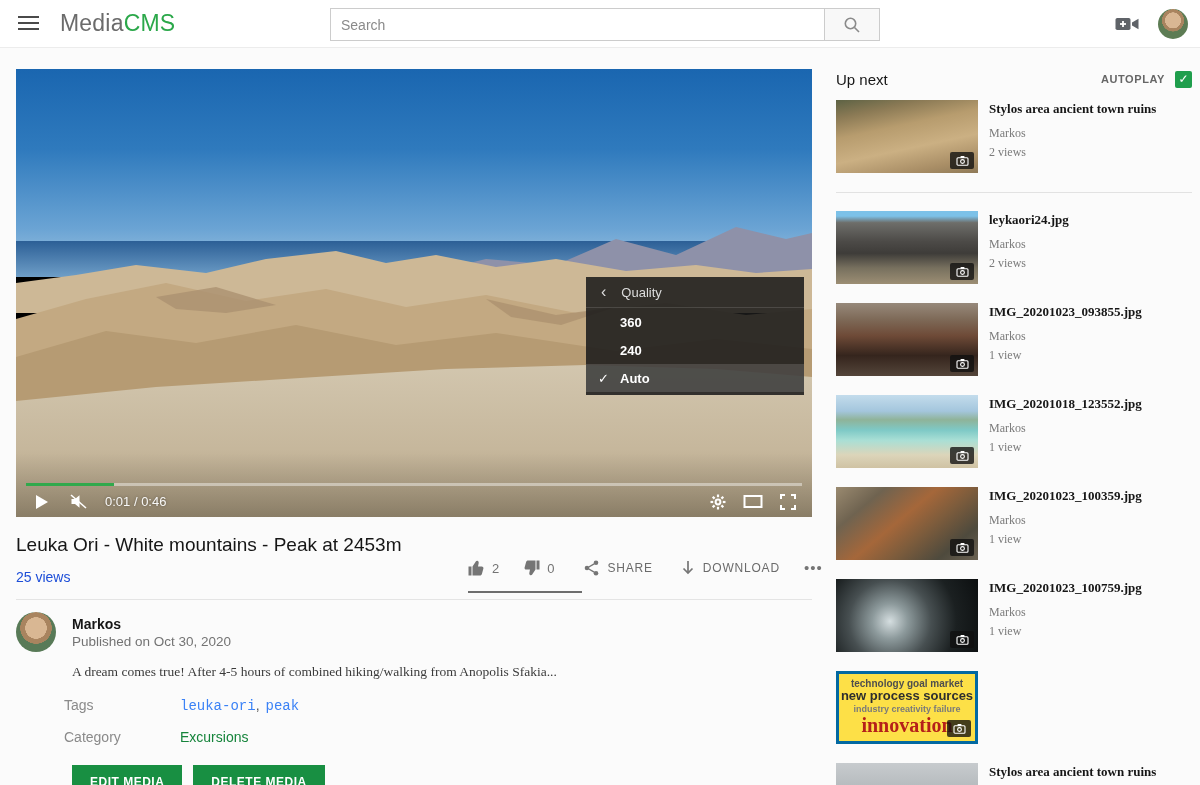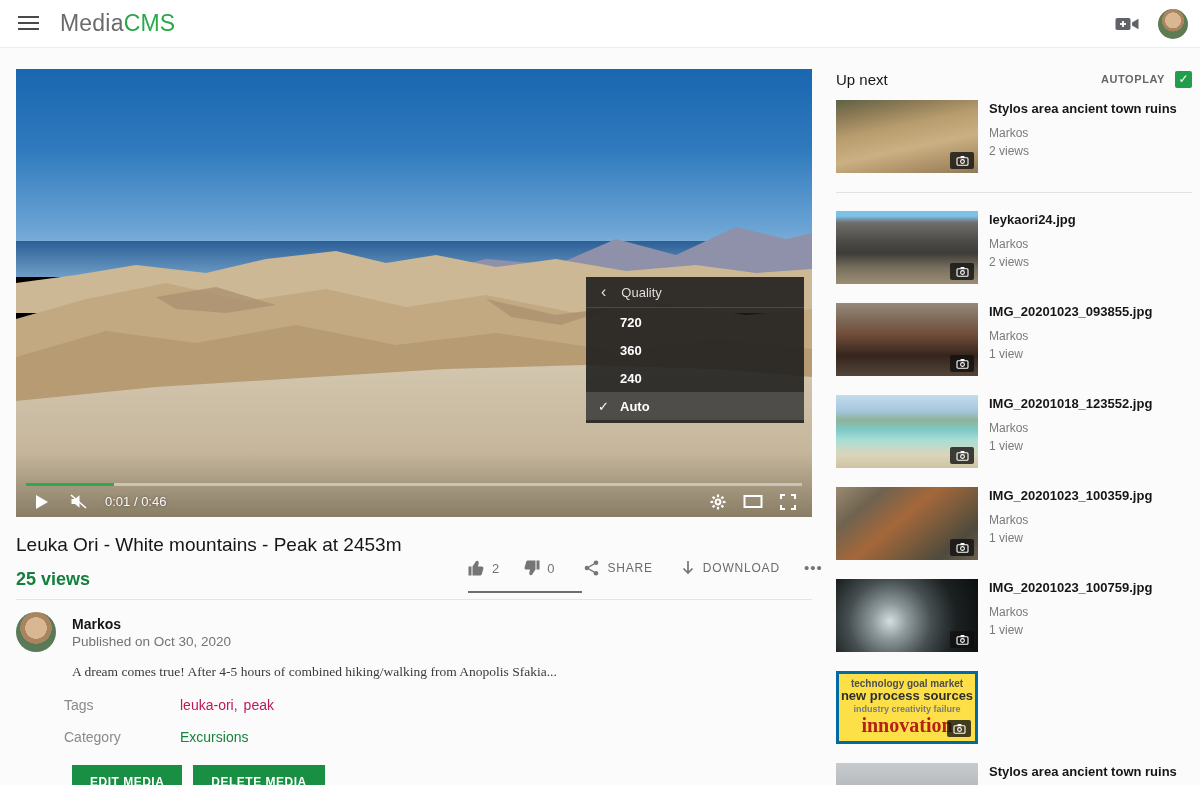--- a/index.html
+++ b/index.html
@@ -40,55 +40,55 @@
   
   .quality-menu { position:absolute; left:570px; top:208px; width:218px; background:rgba(26,26,26,0.87); color:#fff; z-index:5; padding-bottom:3px; }
   .qm-header { height:31px; display:flex; align-items:center; border-bottom:1px solid rgba(255,255,255,0.13); }
   .qm-back { margin-left:15px; font-size:16px; color:#ddd; cursor:pointer; line-height:1; }
   .qm-title { margin-left:15px; font-size:13px; color:#ddd; }
   .qm-item { height:28px; display:flex; align-items:center; padding-left:34px; font-size:13px; font-weight:bold; position:relative; cursor:pointer; }
   .qm-item.selected { background:rgba(255,255,255,0.14); }
   .qm-check { position:absolute; left:12px; font-weight:normal; font-size:13px; }
   
   .video-title { position:absolute; left:16px; top:534px; font-size:19px; color:#161616; }
-  .video-views { position:absolute; left:16px; top:569px; font-size:18px; color:#15803d;font-weight:bold; }
+  .video-views { position:absolute; left:16px; top:569px; font-size:14px; color:#1d4ed8; }
   .actions { position:absolute; left:468px; top:560px; display:flex; align-items:center; color:#6e6e6e; }
   .act { display:flex; align-items:center; cursor:pointer; }
   .act .cnt { font-size:13px; margin-left:7px; color:#737373; }
   .act .lbl { font-size:12px; margin-left:8px; letter-spacing:0.8px; font-weight:500; color:#6b6b6b; }
   .act-like { } .act-dislike { margin-left:24px; }
   .act-share { margin-left:30px; } .act-download { margin-left:28px; }
   .act-more { margin-left:24px; font-size:15px; letter-spacing:1px; color:#757575; cursor:pointer; line-height:0.4; }
   .like-underline { position:absolute; left:468px; top:591px; width:114px; height:2px; background:#6e6e6e; }
   .info-divider { position:absolute; left:16px; top:599px; width:796px; height:1px; background:#e4e4e4; }
   .author-avatar { position:absolute; left:16px; top:612px; width:40px; height:40px; border-radius:50%;
     background: radial-gradient(circle at 50% 40%, #d9b793 0 34%, #a9845f 35% 50%, #587a57 51% 100%); }
   .author-name { position:absolute; left:72px; top:616px; font-size:14px; font-weight:bold; color:#161616; }
   .author-published { position:absolute; left:72px; top:634px; font-size:13.5px; color:#737373; }
   .description { position:absolute; left:72px; top:664px; font-size:13.5px; color:#3a3a3a; width:640px;font-family:Liberation Serif, serif; }
   .meta-label { position:absolute; left:64px; font-size:14px; color:#8a8a8a; }
   .meta-value { position:absolute; left:180px; font-size:14px; }
   .row-tags { top:697px; } .row-cat { top:729px; }
-  .tag-link { color:#be185d; cursor:pointer; text-decoration:none; }
+  .tag-link { color:#3b82f6; cursor:pointer; text-decoration:none;font-family:Liberation Mono, monospace; }
   .tag-sep { color:#555; margin-right:6px; }
   .cat-link { color:#15843b; font-weight:500; cursor:pointer; }
   .media-buttons { position:absolute; left:72px; top:765px; display:flex; gap:11px; }
   .green-btn { background:#188f42; color:#fff; border:none; font-family:inherit; font-size:12px; font-weight:bold; letter-spacing:0.5px; padding:10px 18px; cursor:pointer; }
   
   .sidebar { position:absolute; left:836px; top:64px; width:356px; }
   .upnext-header { display:flex; align-items:center; height:30px; margin-bottom:6px; }
   .upnext-title { font-size:15px; font-weight:500; color:#161616; }
   .autoplay { margin-left:auto; display:flex; align-items:center; }
   .autoplay-label { font-size:11px; font-weight:bold; letter-spacing:0.6px; color:#666; }
   .autoplay-check { margin-left:10px; width:17px; height:17px; background:#1f9e4c; border-radius:2px; color:#fff; font-size:12px; display:flex; align-items:center; justify-content:center; cursor:pointer; }
   .upnext-item { display:flex; margin-bottom:19px; cursor:pointer; }
   .upnext-divider { border-top:1px solid #e2e2e2; margin:0 0 18px 0; }
   .thumb { width:142px; height:73px; position:relative; flex:none; background:#888; }
   .badge { position:absolute; right:4px; bottom:4px; width:24px; height:17px; background:rgba(15,15,15,0.78); border-radius:2px; display:flex; align-items:center; justify-content:center; }
-  .item-info { margin-left:11px; padding-top:1px; }
+  .item-info { margin-left:11px; padding-top:1px;font-family:Liberation Serif, serif; }
   .item-title { font-size:13px; font-weight:bold; color:#161616; line-height:1.3; }
   .item-author { font-size:12px; color:#7a7a7a; margin-top:8px; }
   .item-views { font-size:12px; color:#7a7a7a; margin-top:4px; }
   
   .t0 { background:linear-gradient(168deg, #5d6244 0%, #8b7a55 18%, #b79c6e 38%, #cbb083 62%, #a98e66 85%, #8f7a58 100%); }
   .t1 { background:linear-gradient(180deg, #7cc1e8 0%, #7cc1e8 7%, #6e6e6a 16%, #4c4a47 42%, #3e3c39 58%, #77705e 78%, #9c8e74 100%); }
   .t2 { background:linear-gradient(180deg, #97897b 0%, #7e6a58 22%, #6e4a37 45%, #35251d 72%, #54453a 100%); }
   .t3 { background:linear-gradient(180deg, #c3dcec 0%, #a4c6dd 22%, #8fb399 34%, #7ec9c6 48%, #a9dfd5 62%, #dcd5ba 82%, #cfc2a3 100%); }
   .t4 { background:linear-gradient(140deg, #9a8a70 0%, #6f6350 22%, #a5673a 45%, #7d5c3c 62%, #4e4a3d 82%, #6a6152 100%); }
   .t5 { background:radial-gradient(circle at 38% 58%, #d5dee0 0%, #8d9a9c 18%, #474f51 42%, #1b2021 68%, #0c0f10 100%); }
@@ -104,20 +104,29 @@
 <body>
 
 <div class="header">
   <div class="hamburger">
       <span></span>
       <span></span>
       <span></span>
     </div>
   <div class="logo">
     <span class="media">Media</span><span class="cms">CMS</span>
+  </div>
+  <div class="searchbar">
+    <input type="text" placeholder="Search" style="">
+    <div class="search-btn">
+      <svg width="18" height="18" viewBox="0 0 18 18">
+          <circle cx="7.5" cy="7.5" r="5.2" fill="none" stroke="#8a8a8a" stroke-width="1.6"></circle>
+          <line x1="11.5" y1="11.5" x2="16" y2="16" stroke="#8a8a8a" stroke-width="1.6"></line>
+        </svg>
+    </div>
   </div>
   <div class="upload-btn">
     <svg width="24" height="16" viewBox="0 0 24 16">
         <rect x="0.5" y="2" width="15" height="12" rx="1.8" fill="#5f6368"></rect>
         <path d="M17 6.5 L23.5 2.8 V13.2 L17 9.5 Z" fill="#5f6368"></path>
         <line x1="8" y1="5" x2="8" y2="11" stroke="#fff" stroke-width="1.8"></line>
         <line x1="5" y1="8" x2="11" y2="8" stroke="#fff" stroke-width="1.8"></line>
       </svg>
   </div>
   <div class="avatar-sm"></div>
@@ -153,23 +162,20 @@
     <polygon points="0,332 140,318 300,308 430,300 570,296 700,300 796,308 796,448 0,448" fill="url(#ground)"></polygon>
   </svg>
   <div class="controls-shade"></div>
 
   <div class="quality-menu">
     <div class="qm-header">
       <span class="qm-back">‹</span>
       <span class="qm-title">Quality</span>
     </div>
     <div>
-        <div class="qm-item">
-          <span>720</span>
-        </div>
         <div class="qm-item">
           <span>360</span>
         </div>
         <div class="qm-item">
           <span>240</span>
         </div>
         <div class="qm-item selected">
           <span class="qm-check">✓</span>
           <span>Auto</span>
         </div>

